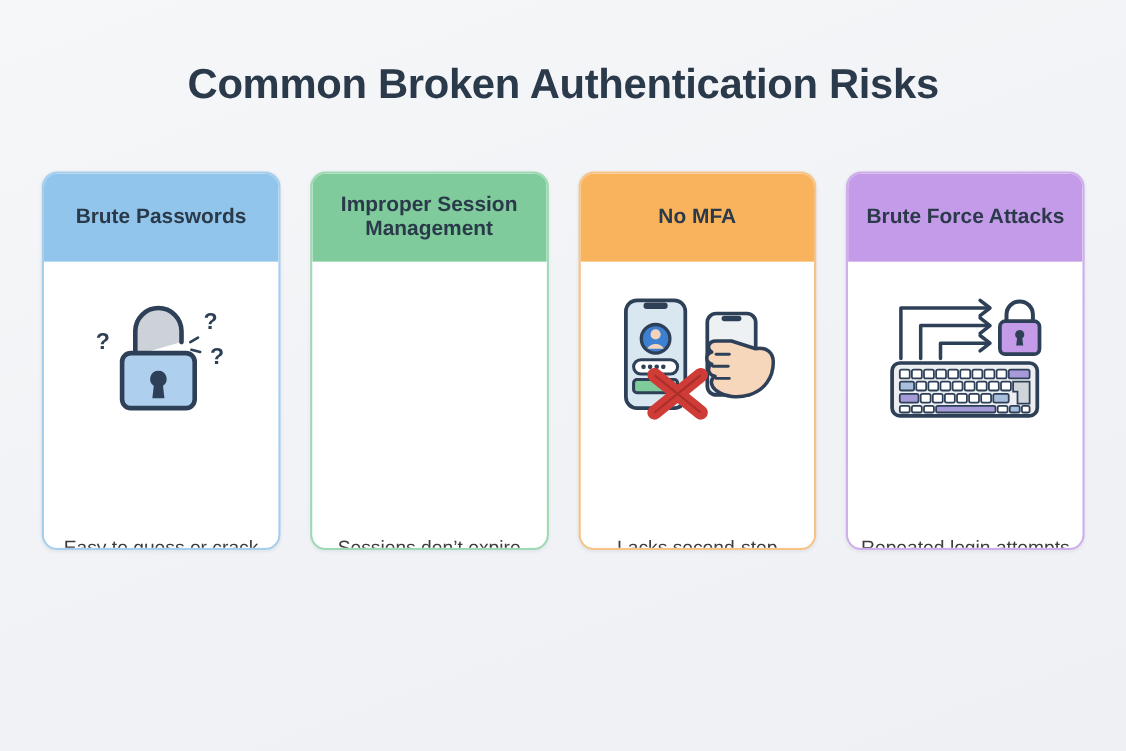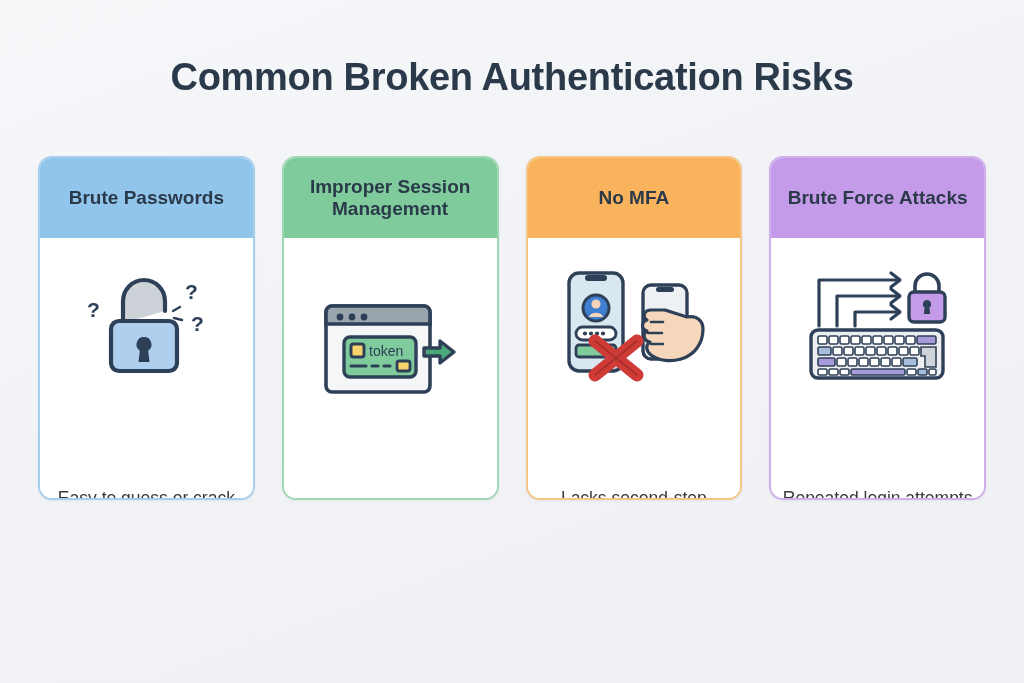--- a/index.html
+++ b/index.html
@@ -86,21 +86,21 @@
     top: 248px;
     text-align: center;
     font-size: 17.5px;
     line-height: 1.45;
     color: #3b3b3b;
   }
 
   
   .card-1 { border-color: #a8ceee; }
   .card-1 .card-header { background: #92c5ec; }
-  .card-2 { border-color: #9ed9b4; gap: 25px; }
+  .card-2 { border-color: #9ed9b4; }
   .card-2 .card-header { background: #7fcb9b; }
   .card-3 { border-color: #f7c487; }
   .card-3 .card-header { background: #f8b35c; }
   .card-4 { border-color: #cfaeec; justify-content: flex-end; }
   .card-4 .card-header { background: #c49be8; }
 </style>
 </head>
 <body>
 
 <div class="page">
@@ -130,41 +130,20 @@
             </g>
           </svg>
         </div>
         <div class="card-caption">Easy to guess or crack</div>
       </div>
     </div>
 
     <div class="card card-2">
       <div class="card-header">Improper Session Management</div>
       <div class="card-body">
-        <div class="card-art">
-          <svg width="140" height="106" viewBox="0 0 140 106">
-            <rect x="6" y="10" width="104" height="86" rx="6" fill="#f4f6f7" stroke="#2e4057" stroke-width="3.6"></rect>
-            <path d="M6 16 a6 6 0 0 1 6 -6 h92 a6 6 0 0 1 6 6 v12 H6 z" fill="#9aa4ad" stroke="#2e4057" stroke-width="3.6"></path>
-            <g fill="#2e4057">
-              <circle cx="20" cy="21" r="3.4"></circle>
-              <circle cx="32" cy="21" r="3.4"></circle>
-              <circle cx="44" cy="21" r="3.4"></circle>
-            </g>
-            <rect x="24" y="41" width="72" height="40" rx="6" fill="#7fcb9b" stroke="#2e4057" stroke-width="3.4"></rect>
-            <rect x="31" y="48" width="13" height="13" rx="2.5" fill="#f7d469" stroke="#2e4057" stroke-width="3"></rect>
-            <text x="49" y="60" fill="#2e4057" font-family="'Liberation Sans', sans-serif" font-size="14">token</text>
-            <g stroke="#2e4057" stroke-width="3.2" stroke-linecap="round">
-              <line x1="31" y1="70" x2="46" y2="70"></line>
-              <line x1="52" y1="70" x2="58" y2="70"></line>
-              <line x1="64" y1="70" x2="70" y2="70"></line>
-            </g>
-            <rect x="77" y="65" width="13" height="10" rx="2.2" fill="#f7d469" stroke="#2e4057" stroke-width="2.8"></rect>
-            <path d="M104 52 h16 v-7 l14 11 -14 11 v-7 h-16 z" fill="#4aa878" stroke="#2e4057" stroke-width="3.4" stroke-linejoin="round"></path>
-          </svg>
-        </div>
         <div class="card-caption">Sessions don’t expire safely</div>
       </div>
     </div>
 
     <div class="card card-3">
       <div class="card-header">No MFA</div>
       <div class="card-body">
         <div class="card-art">
           <svg width="150" height="118" viewBox="0 0 150 118">
 

